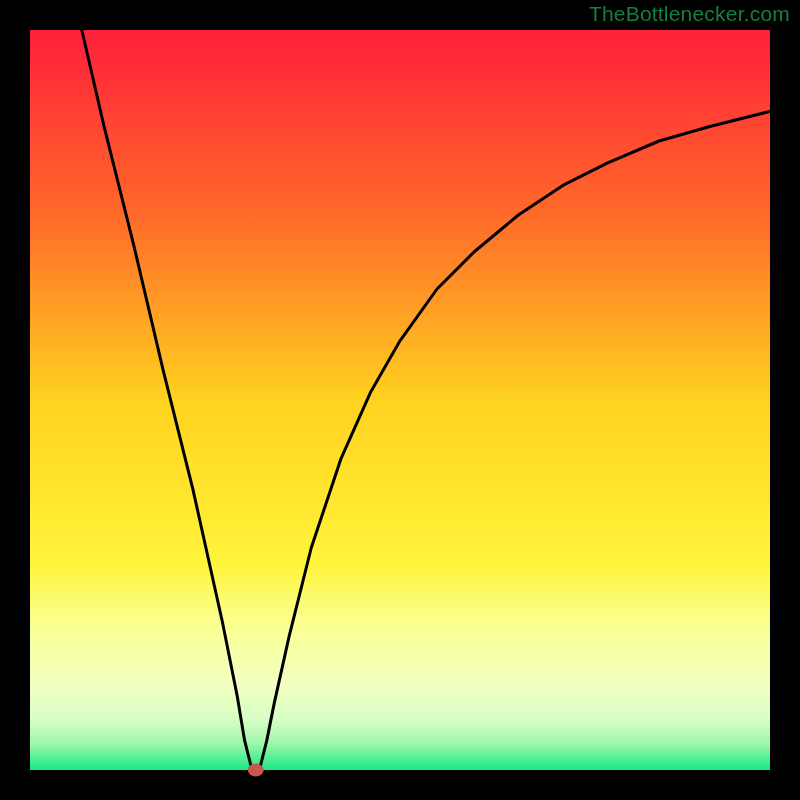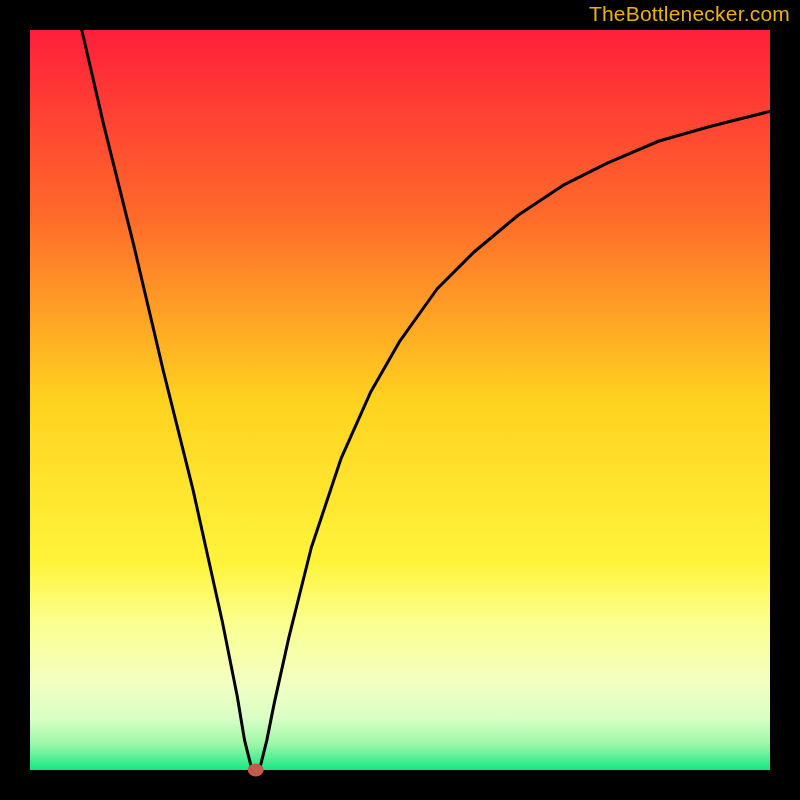--- a/index.html
+++ b/index.html
@@ -15,21 +15,21 @@
     position: absolute;
     left: 0;
     top: 0;
     width: 800px;
     height: 800px;
   }
   .watermark {
     position: absolute;
     top: 2px;
     right: 10px;
-    color: #eab308;
+    color: #15803d;
     font-size: 21px;
     letter-spacing: 0.2px;
     font-weight: 400;
     z-index: 5;
   }
   svg {
     position: absolute;
     left: 0;
     top: 0;
   }

